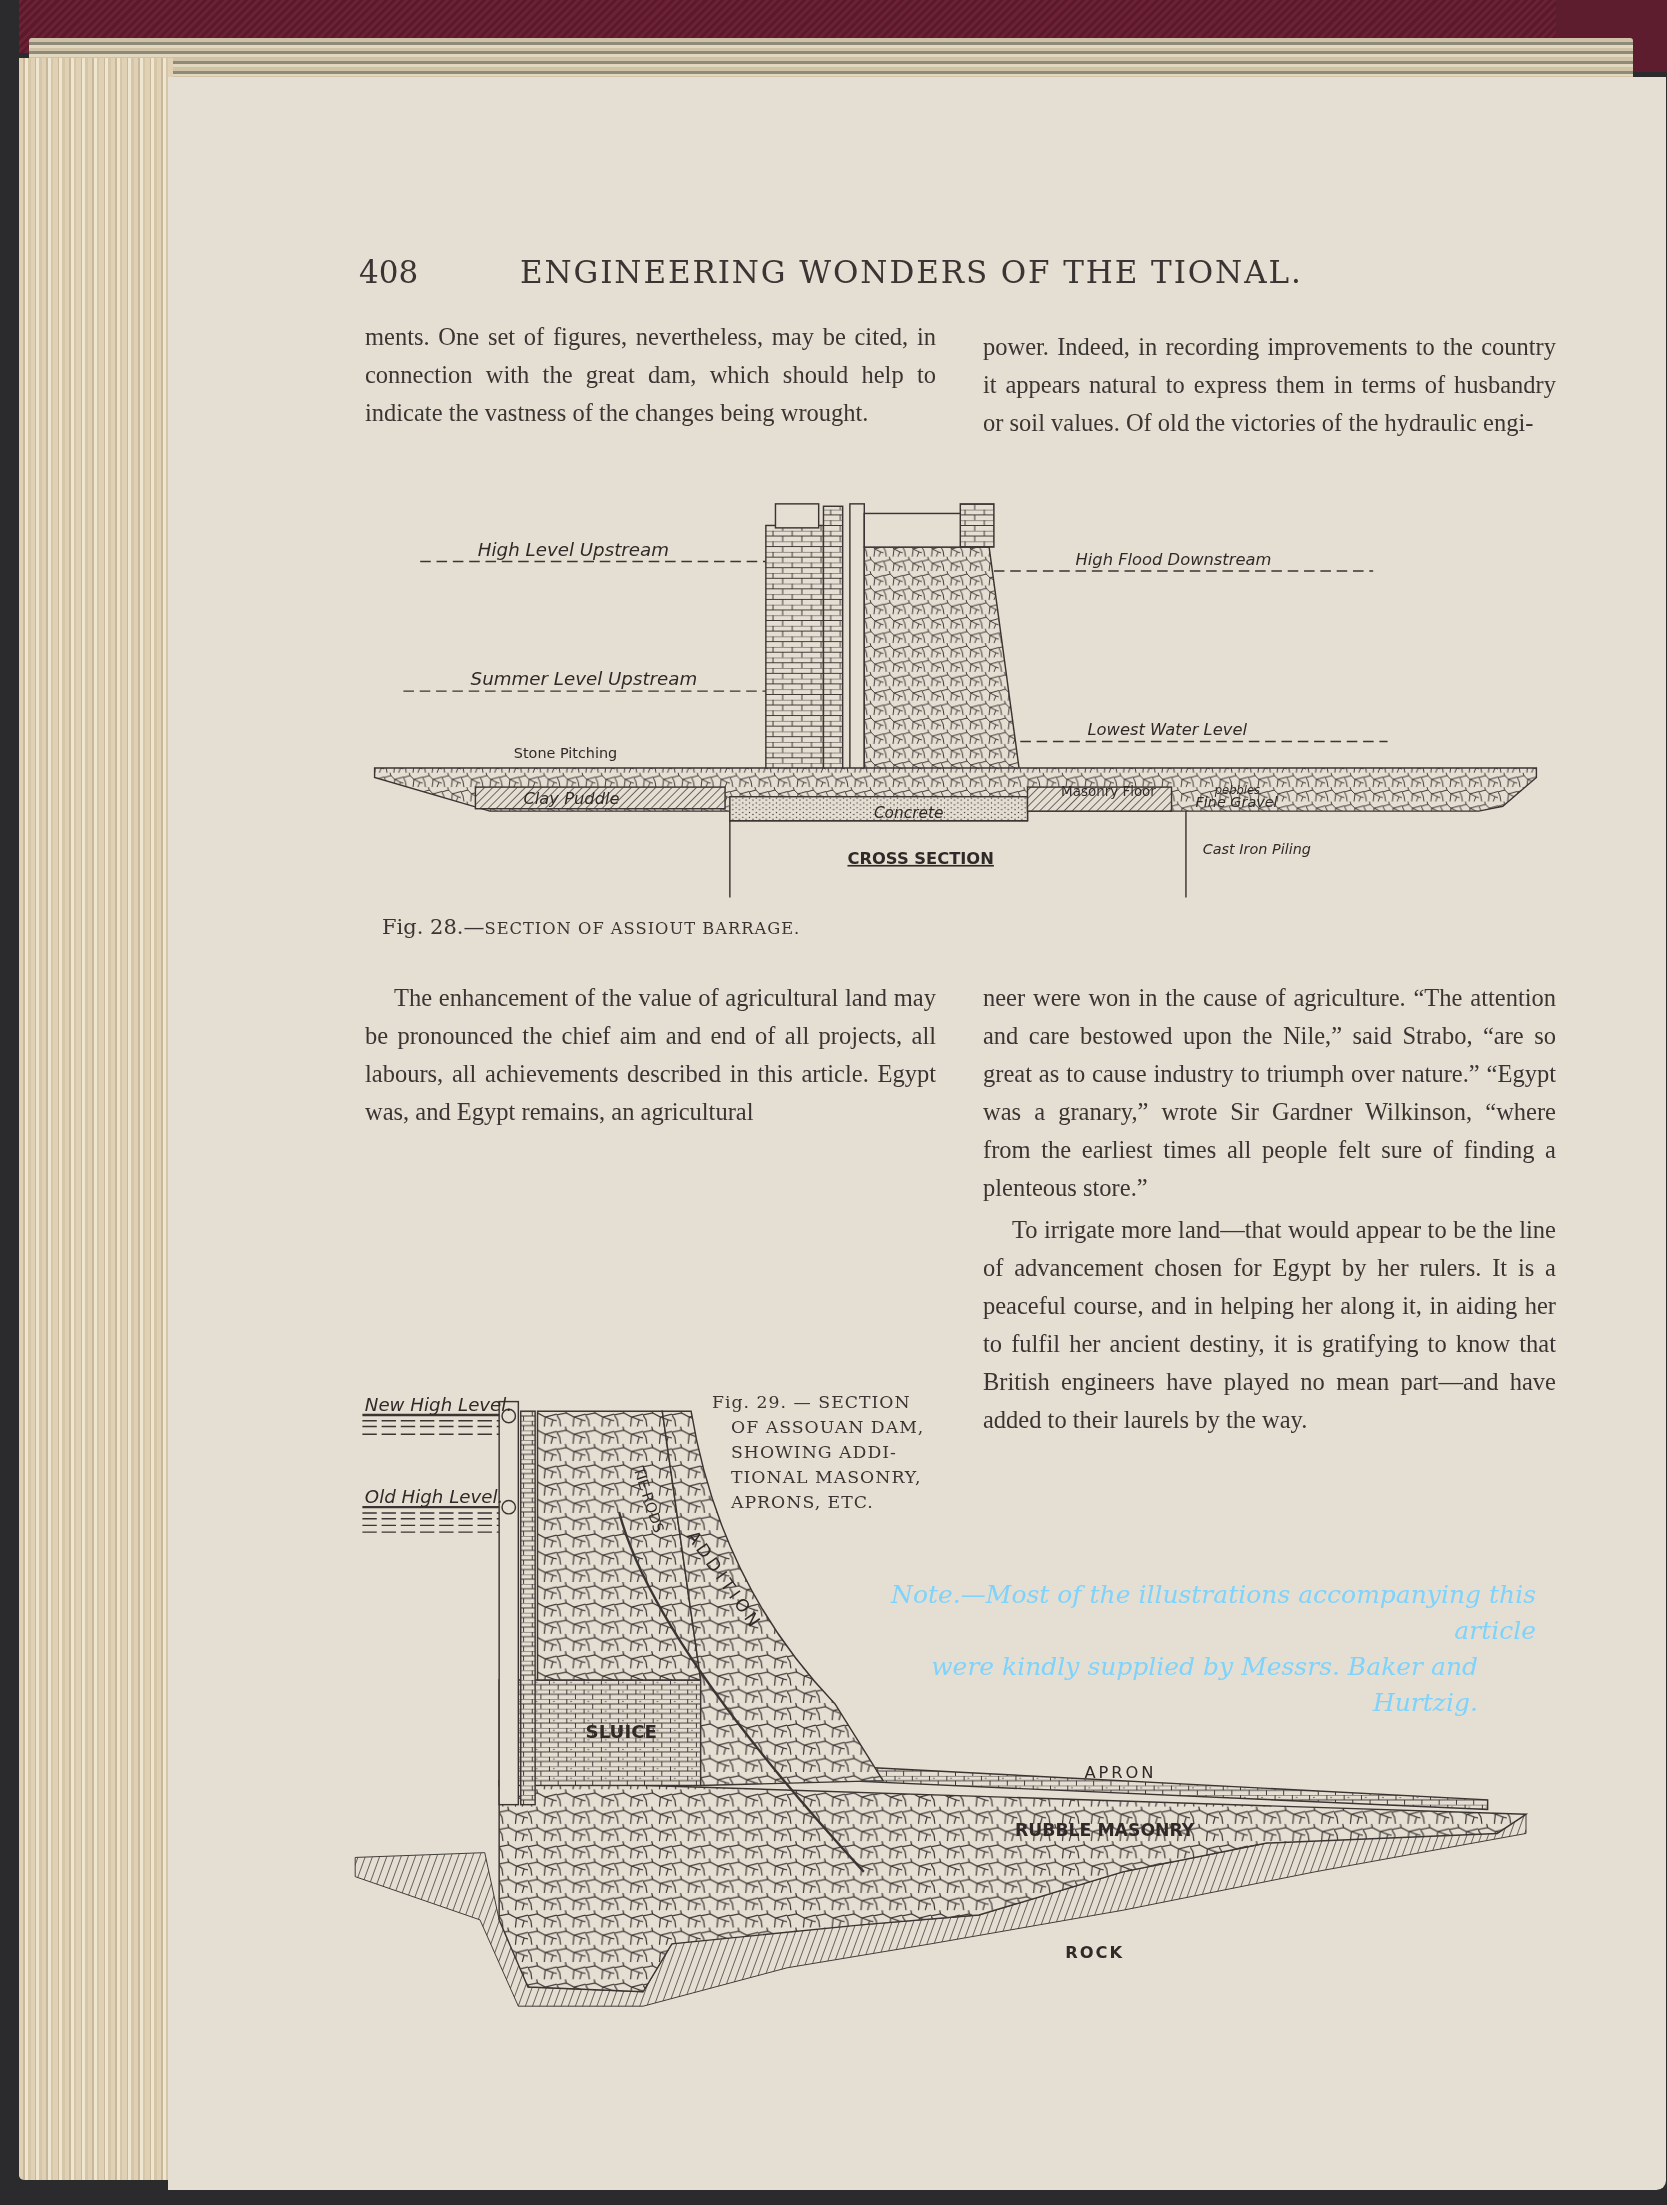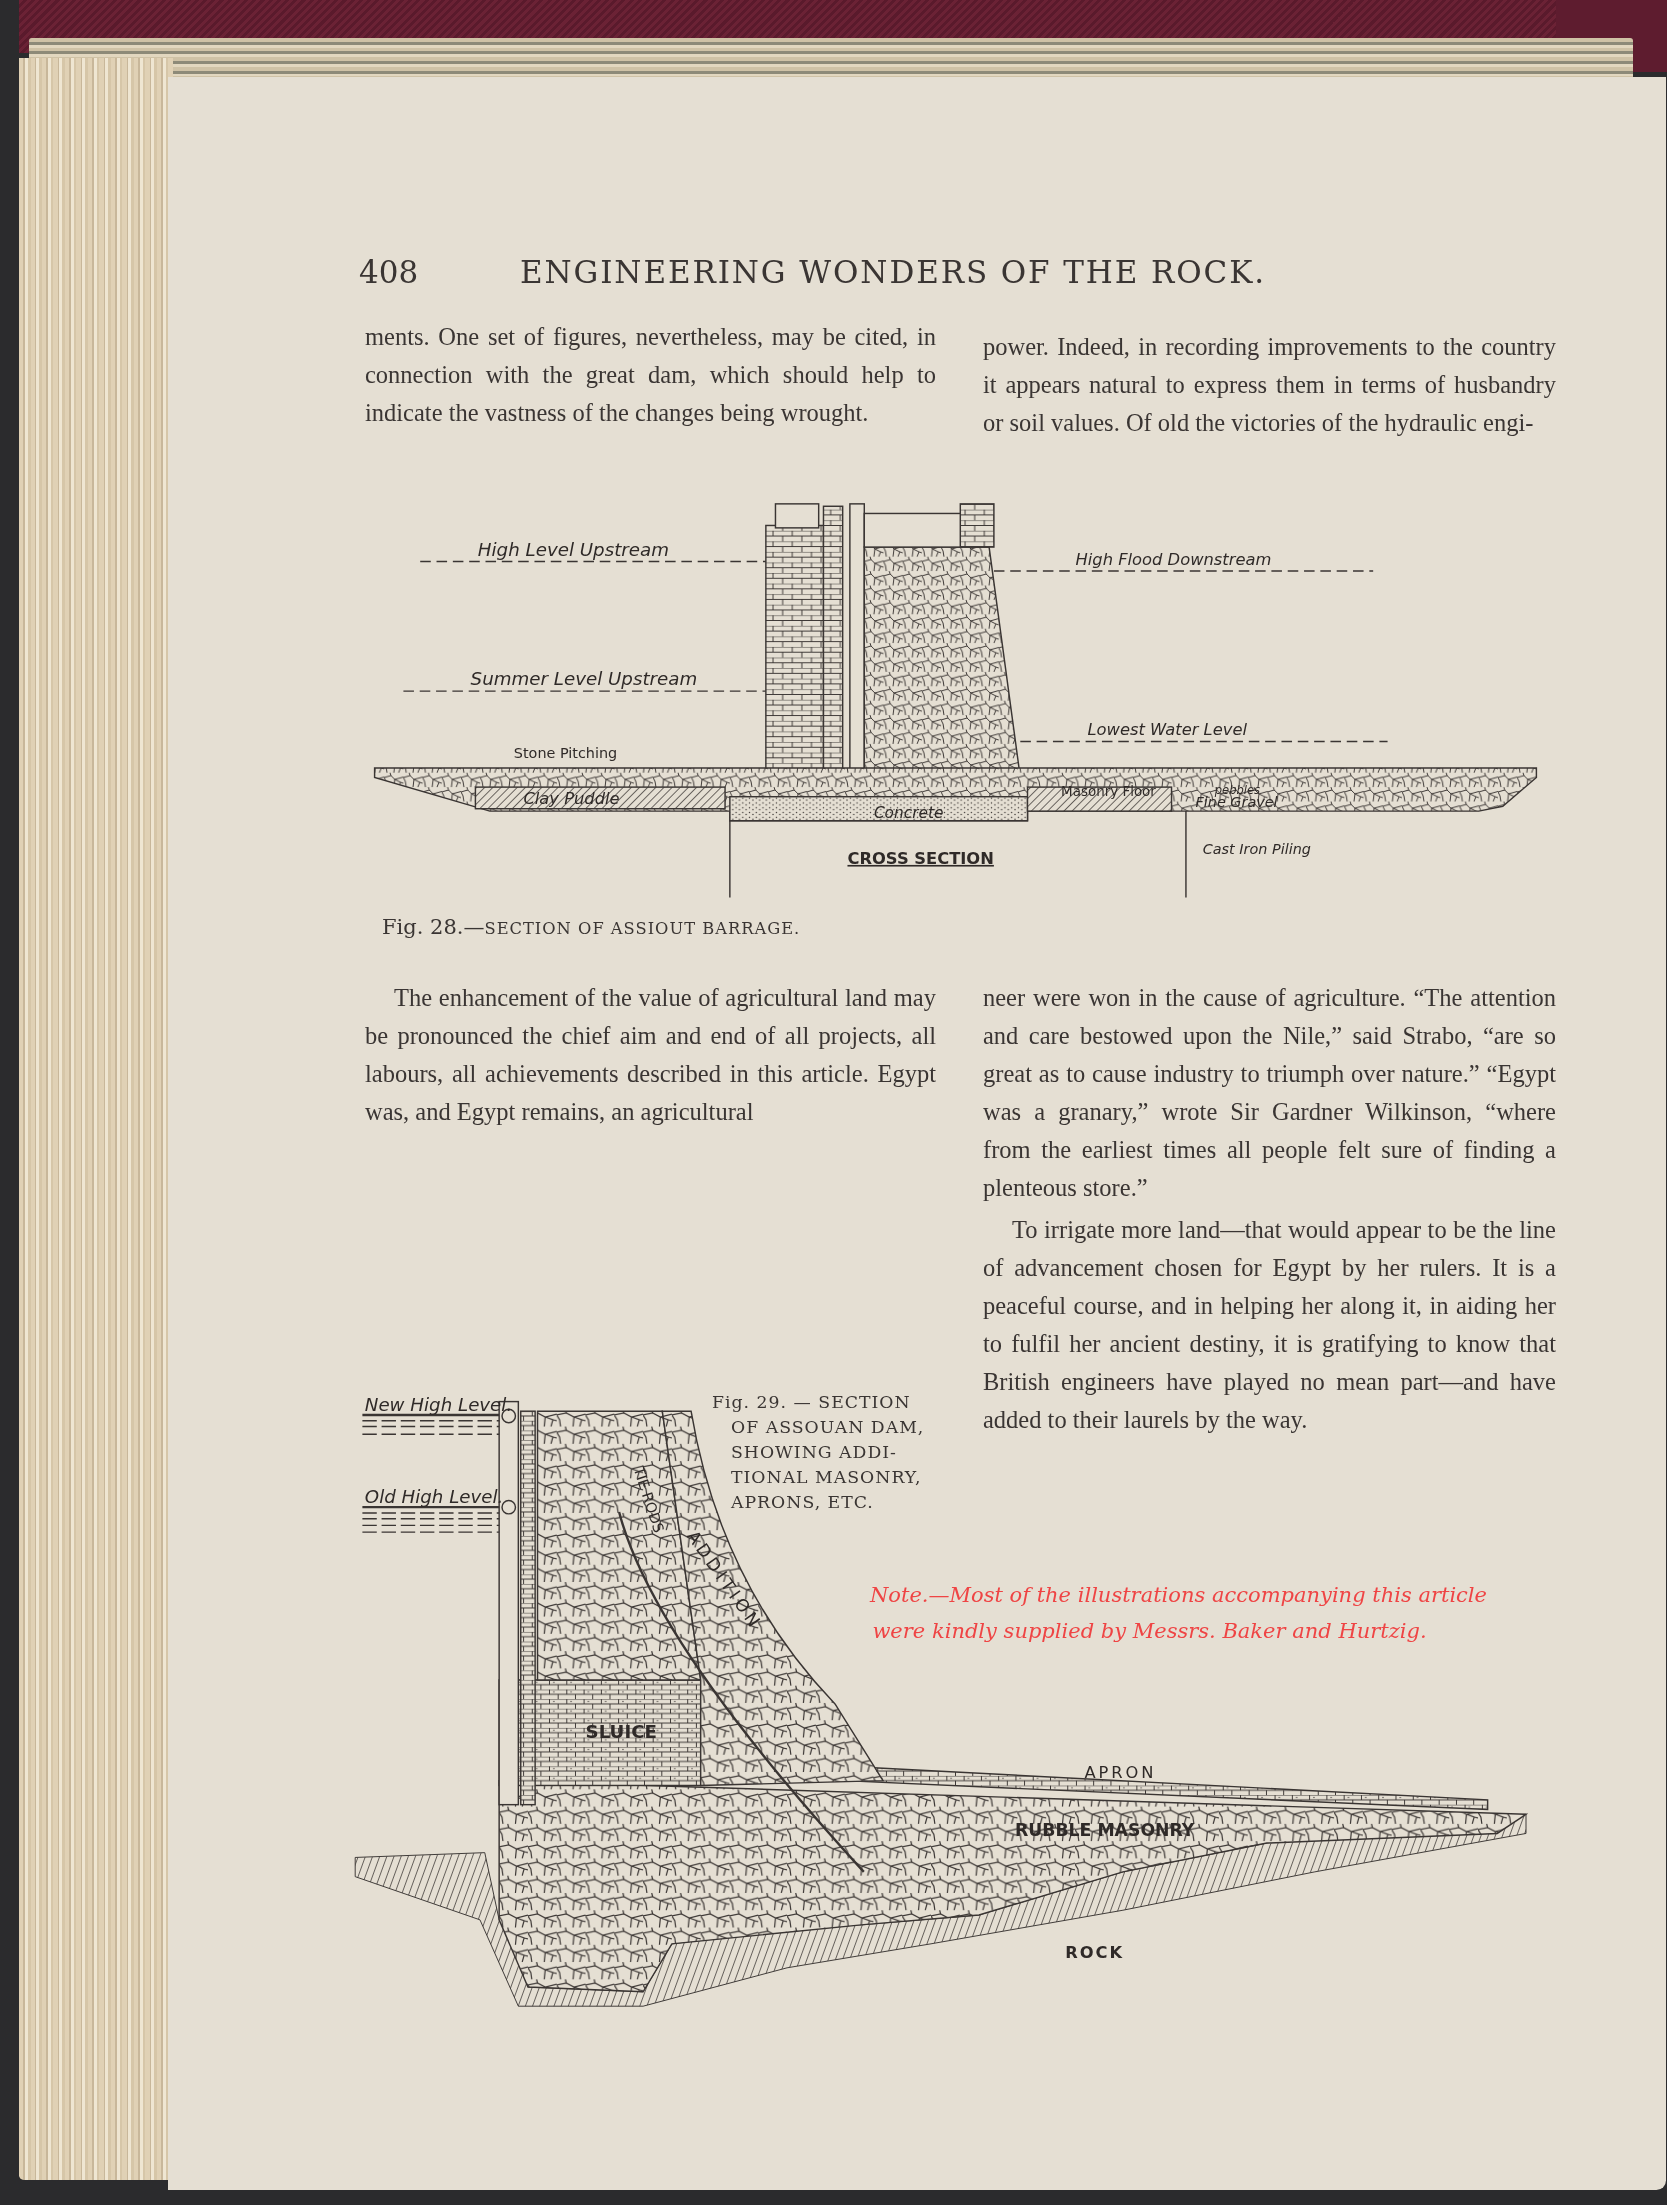--- a/index.html
+++ b/index.html
@@ -48,40 +48,40 @@
   .right-col { left: 979px; width: 581px; }
   .caption28 {
     position: absolute; left: 382px; top: 915px; font-size: 21px; color: #3a3533;
   }
   .caption28 .sc { font-size: 16.3px; letter-spacing: 1px; }
   .caption29 {
     position: absolute; left: 712px; top: 1390px; width: 230px; font-size: 17.3px;
     line-height: 25px; color: #3a3533; letter-spacing: 1px;
   }
   .note {
-    position: absolute; left: 821px; top: 1577px; width: 715px; text-align: center;
-    font-style: italic; font-size: 21px; line-height: 36px; color: #ef4444;
+    position: absolute; left: 821px; top: 1577px; width: 715px; text-align: right;
+    font-style: italic; font-size: 25px; line-height: 36px; color: #7dd3fc;
   }
   svg { position: absolute; overflow: visible; }
   .lbl { font-family: "DejaVu Sans", sans-serif; fill: #2f2a28; }
   .lbl-i { font-family: "DejaVu Sans", sans-serif; font-style: italic; fill: #2f2a28; }
 </style>
 </head>
 <body>
 
 <div class="cover-top"></div>
 <div class="cover-right"></div>
 <div class="page-edges-top"></div>
 <div class="page-edges-left"></div>
 
 <div class="page"></div>
 
 <div class="header">
   <span class="page-number">408</span>
-  <span class="running-title">ENGINEERING WONDERS OF THE ROCK.</span>
+  <span class="running-title">ENGINEERING WONDERS OF THE TIONAL.</span>
 </div>
 
 <div class="col-text left-col" style="top:314px;">
   <p>ments.  One set of figures, nevertheless, may be cited, in connection with the great dam, which should help to indicate the vastness of the changes being wrought.</p>
 </div>
 <div class="col-text right-col" style="top:324px;">
   <p>power.  Indeed, in recording improvements to the country it appears natural to express them in terms of husbandry or soil values. Of old the victories of the hydraulic engi-</p>
 </div>
 
 <svg style="left:365px;top:499px;" width="1181" height="413" viewBox="0 0 2460 860">

